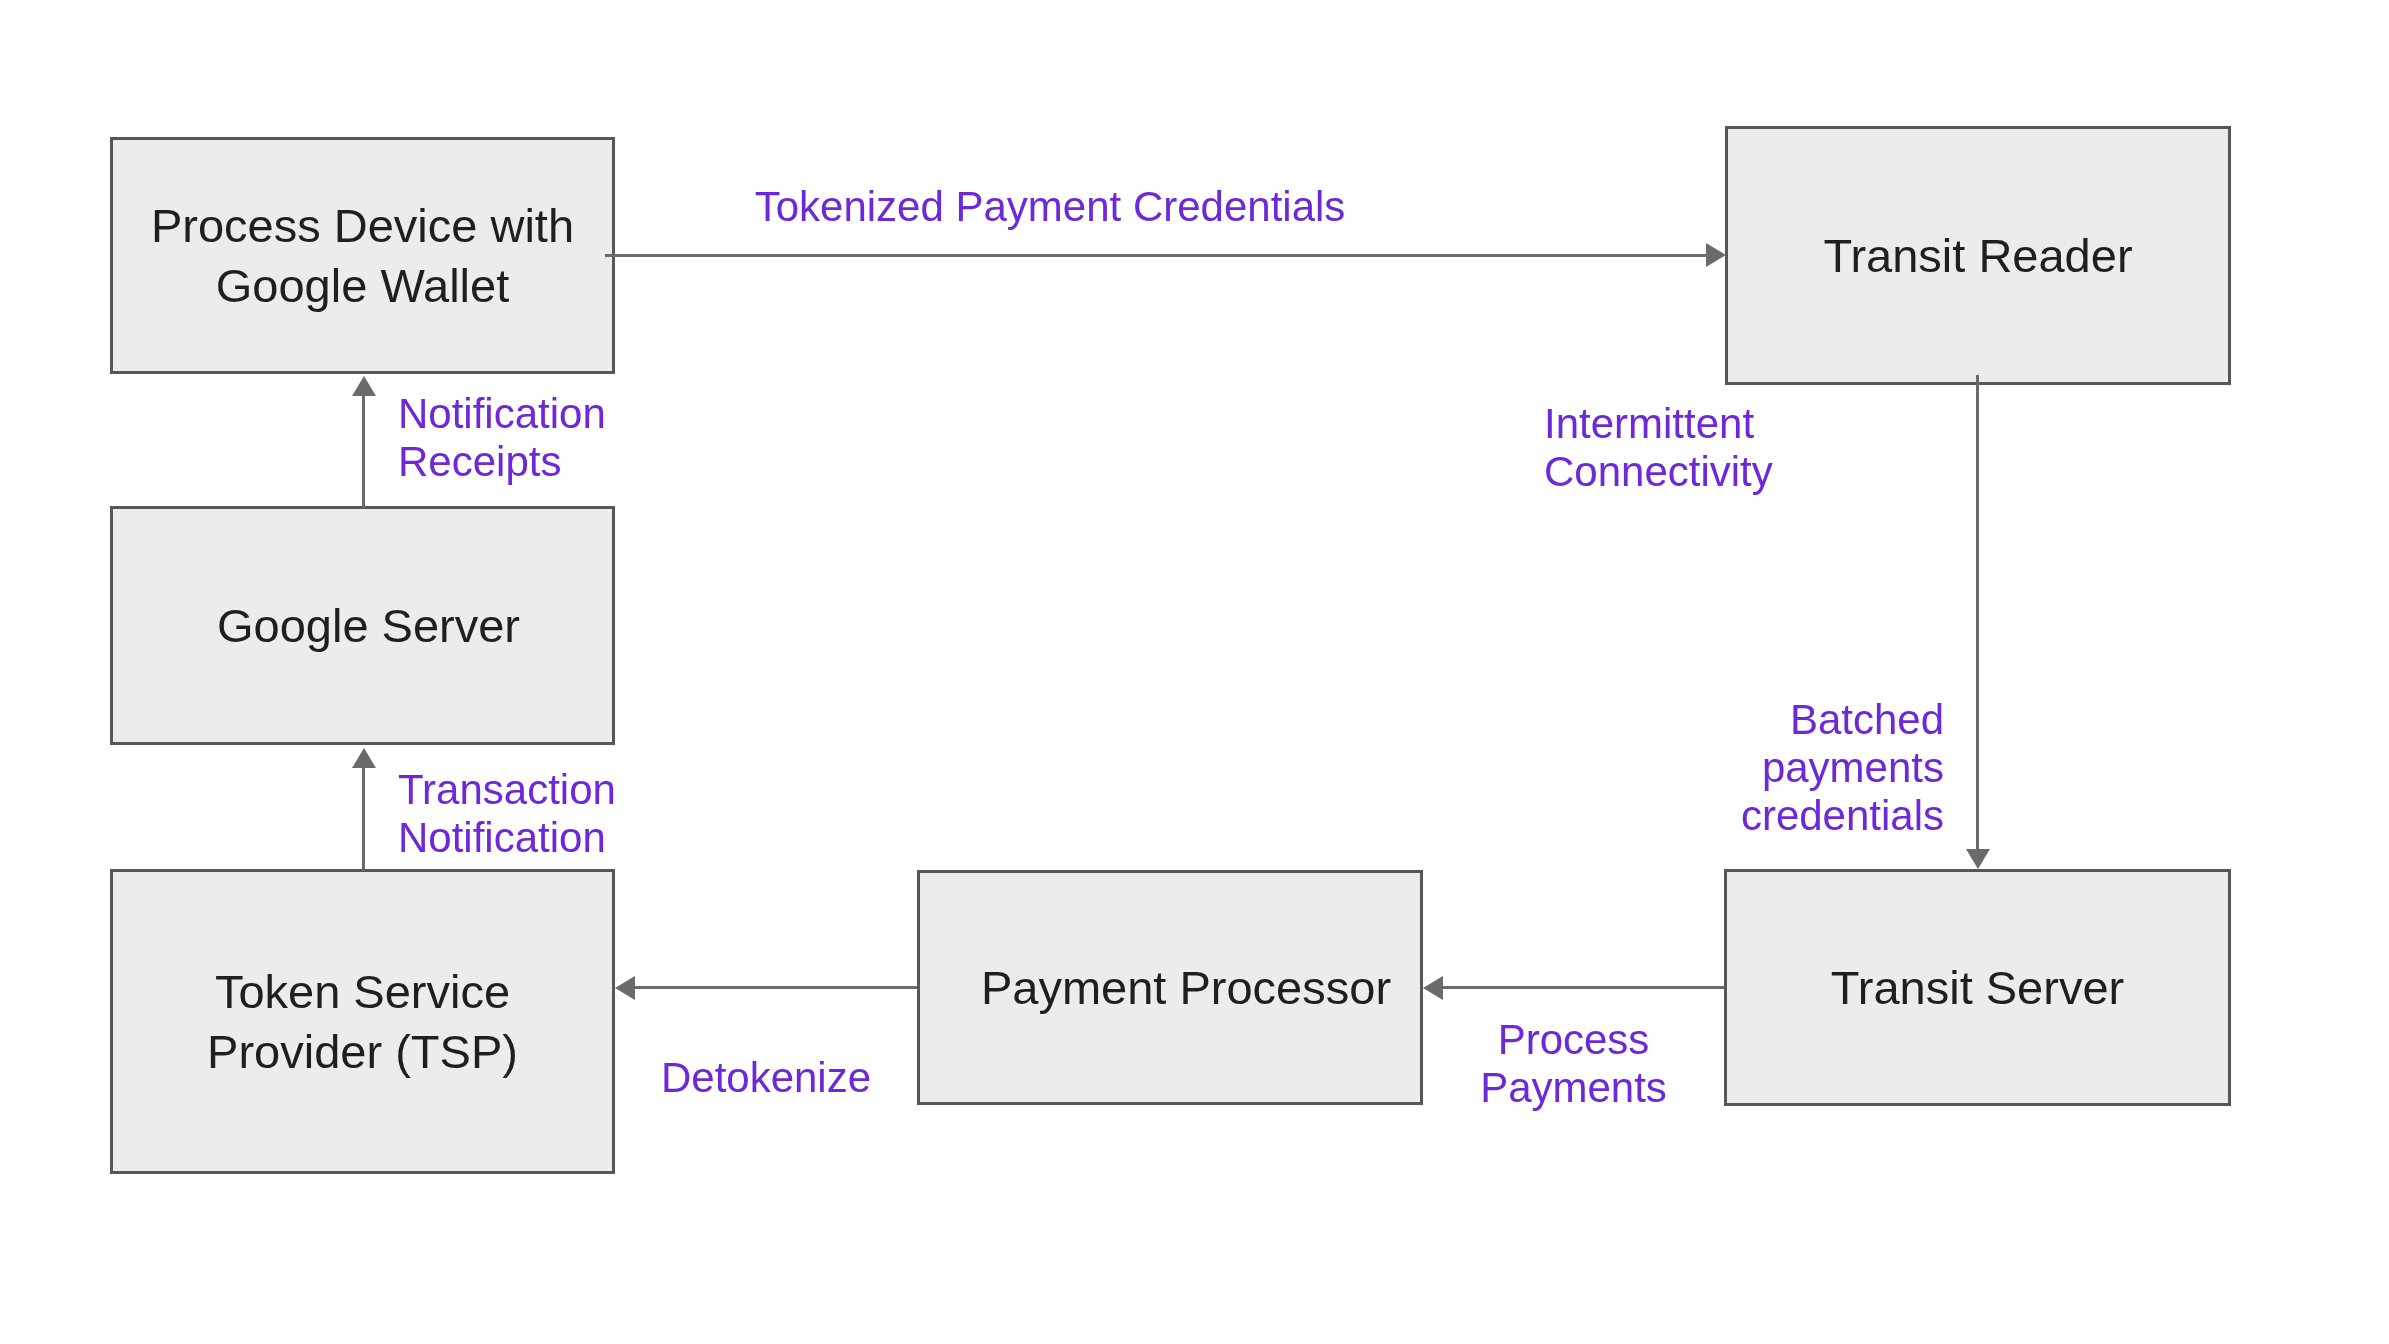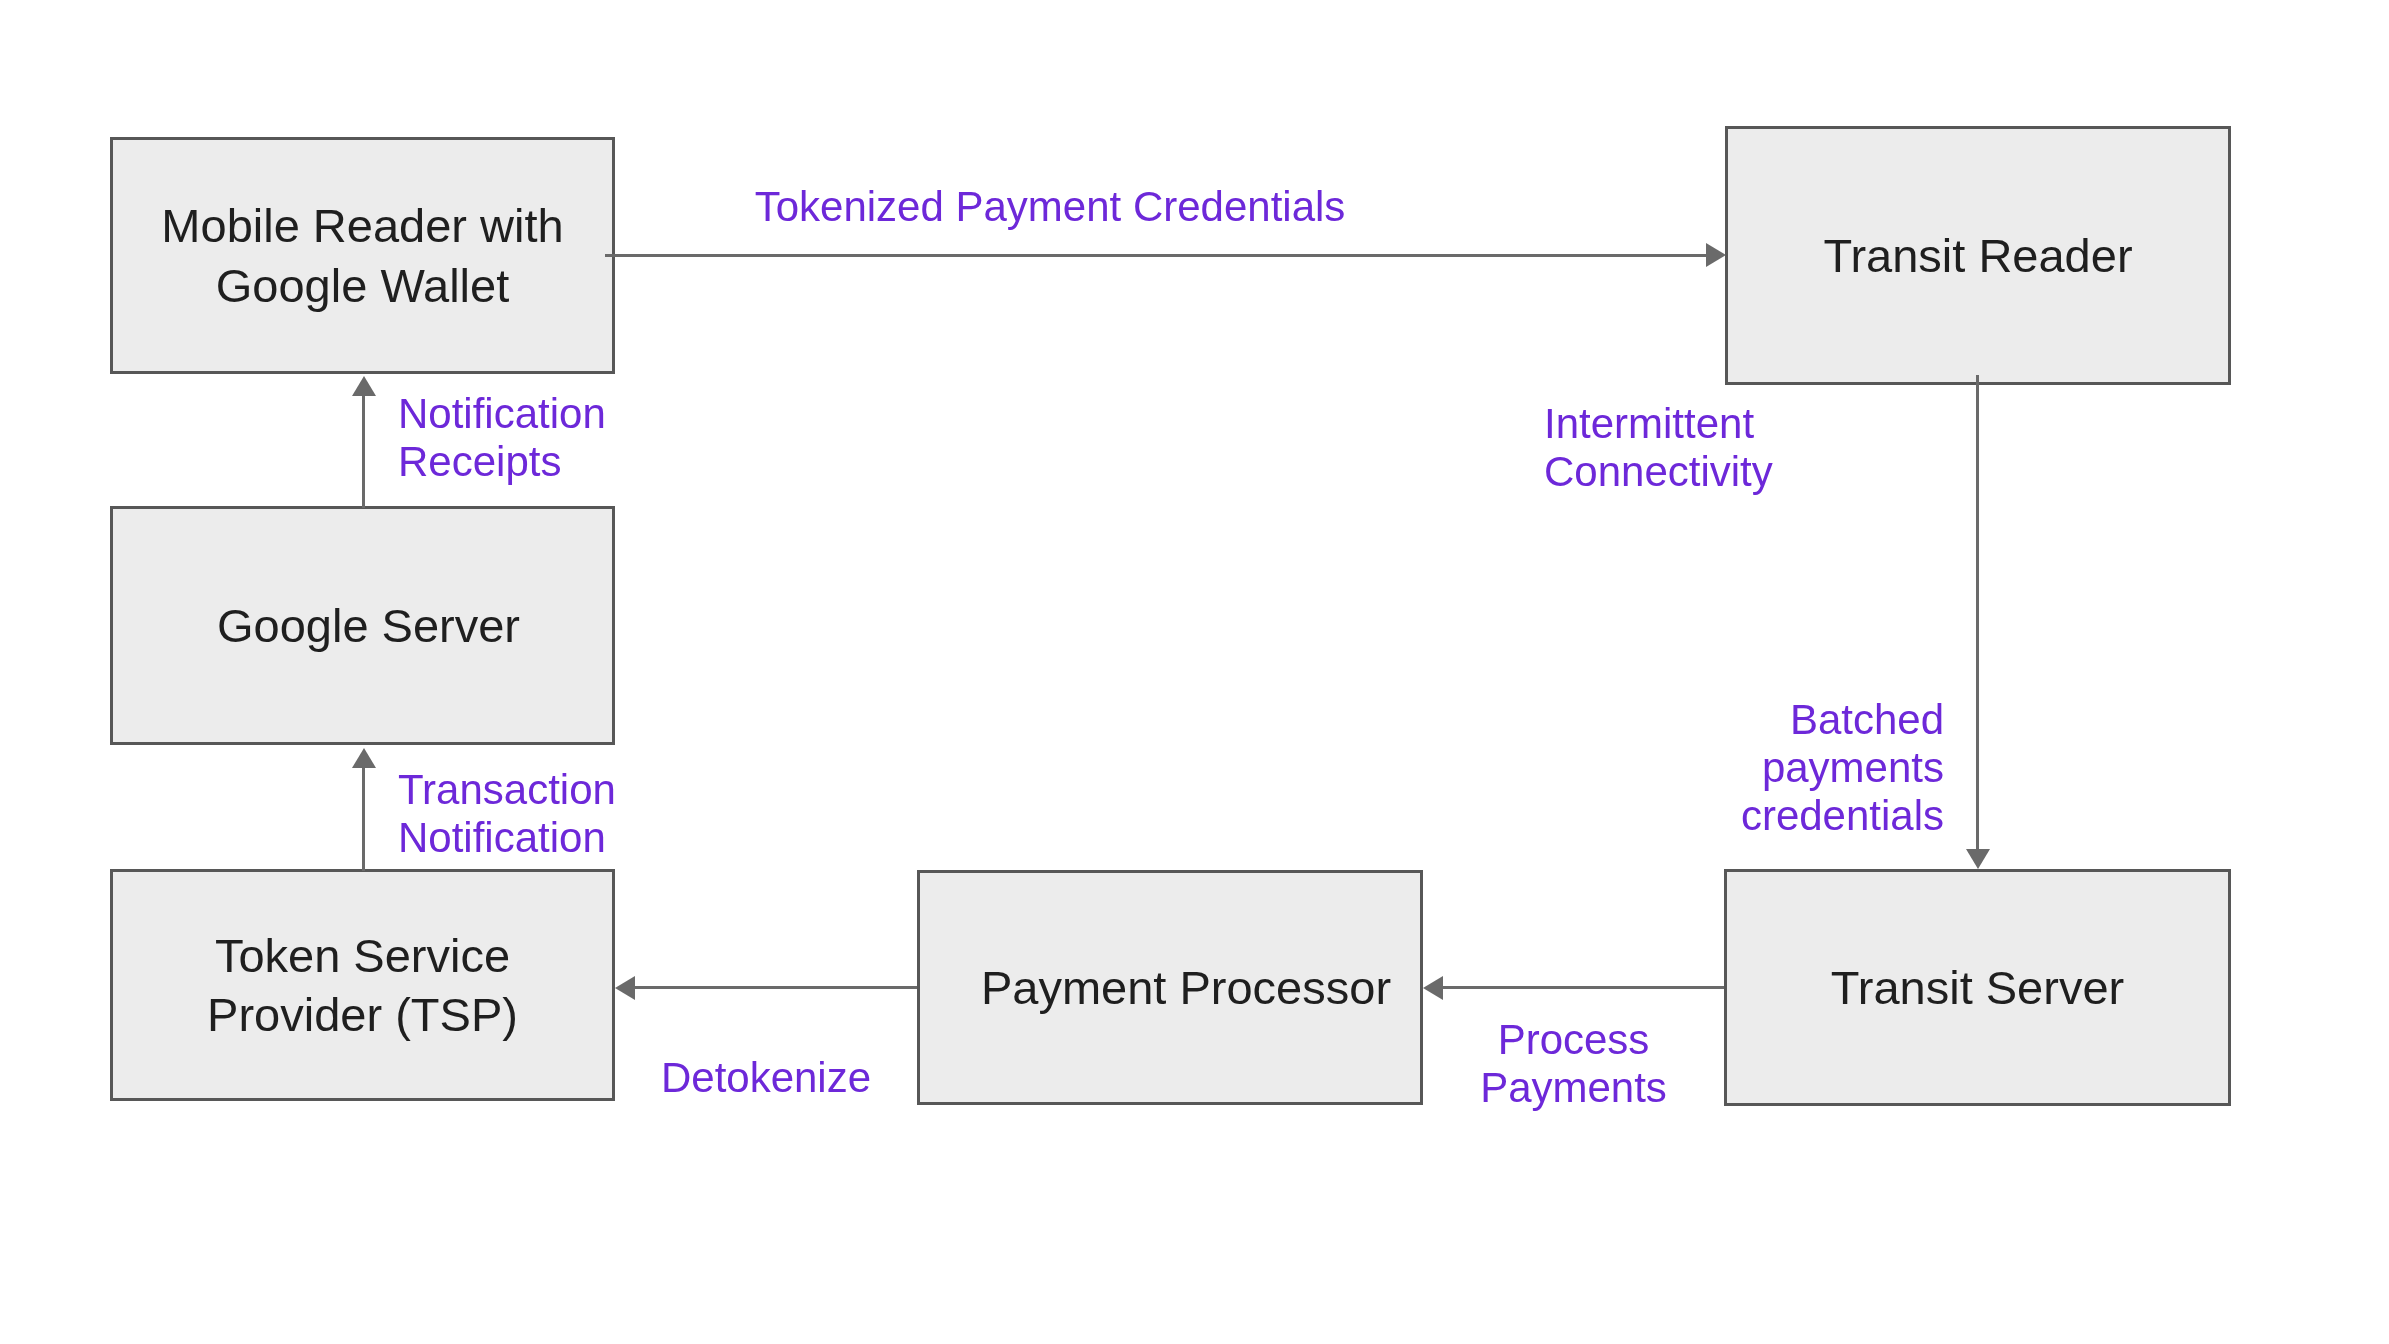--- a/index.html
+++ b/index.html
@@ -39,39 +39,39 @@
   .ah { position: absolute; width: 0; height: 0; }
   .ah-right { border-left: 20px solid #6a6a6a; border-top: 12px solid transparent; border-bottom: 12px solid transparent; }
   .ah-left  { border-right: 20px solid #6a6a6a; border-top: 12px solid transparent; border-bottom: 12px solid transparent; }
   .ah-up    { border-bottom: 20px solid #6a6a6a; border-left: 12px solid transparent; border-right: 12px solid transparent; }
   .ah-down  { border-top: 20px solid #6a6a6a; border-left: 12px solid transparent; border-right: 12px solid transparent; }
 
   
   #node-mobile            { left: 110px;  top: 137px; width: 505px; height: 237px; }
   #node-transit-reader    { left: 1725px; top: 126px; width: 506px; height: 259px; }
   #node-google-server     { left: 110px;  top: 506px; width: 505px; height: 239px; padding-left: 12px; }
-  #node-tsp               { left: 110px;  top: 869px; width: 505px; height: 232px; }
+  #node-tsp               { left: 110px;  top: 869px; width: 505px; height: 305px; }
   #node-payment-processor { left: 917px;  top: 870px; width: 506px; height: 235px; padding-left: 32px; }
   #node-transit-server    { left: 1724px; top: 869px; width: 507px; height: 237px; }
 
   
   #label-tokenized     { left: 660px;  top: 183px;  width: 780px; text-align: center; }
   #label-notif-receipts{ left: 398px;  top: 390px;  width: 420px; text-align: left; }
   #label-intermittent  { left: 1544px; top: 400px;  width: 400px; text-align: left; }
   #label-batched       { left: 1544px; top: 696px;  width: 400px; text-align: right; }
   #label-transaction   { left: 398px;  top: 766px;  width: 420px; text-align: left; }
   #label-detokenize    { left: 615px;  top: 1011px; width: 302px; text-align: center; margin-top: 43px; }
   #label-process       { left: 1423px; top: 1016px; width: 301px; text-align: center; }
 </style>
 </head>
 <body>
 
 <div class="canvas">
 
-  <div class="node" id="node-mobile">Mobile Reader with
+  <div class="node" id="node-mobile">Process Device with
 Google Wallet</div>
   <div class="node" id="node-transit-reader">Transit Reader</div>
   <div class="node" id="node-google-server">Google Server</div>
   <div class="node" id="node-tsp">Token Service
 Provider (TSP)</div>
   <div class="node" id="node-payment-processor">Payment Processor</div>
   <div class="node" id="node-transit-server">Transit Server</div>
 
   <div class="line hline" style="left:605px; top:254px; width:1102px;"></div>
   <div class="ah ah-right" style="left:1706px; top:243px;"></div>

